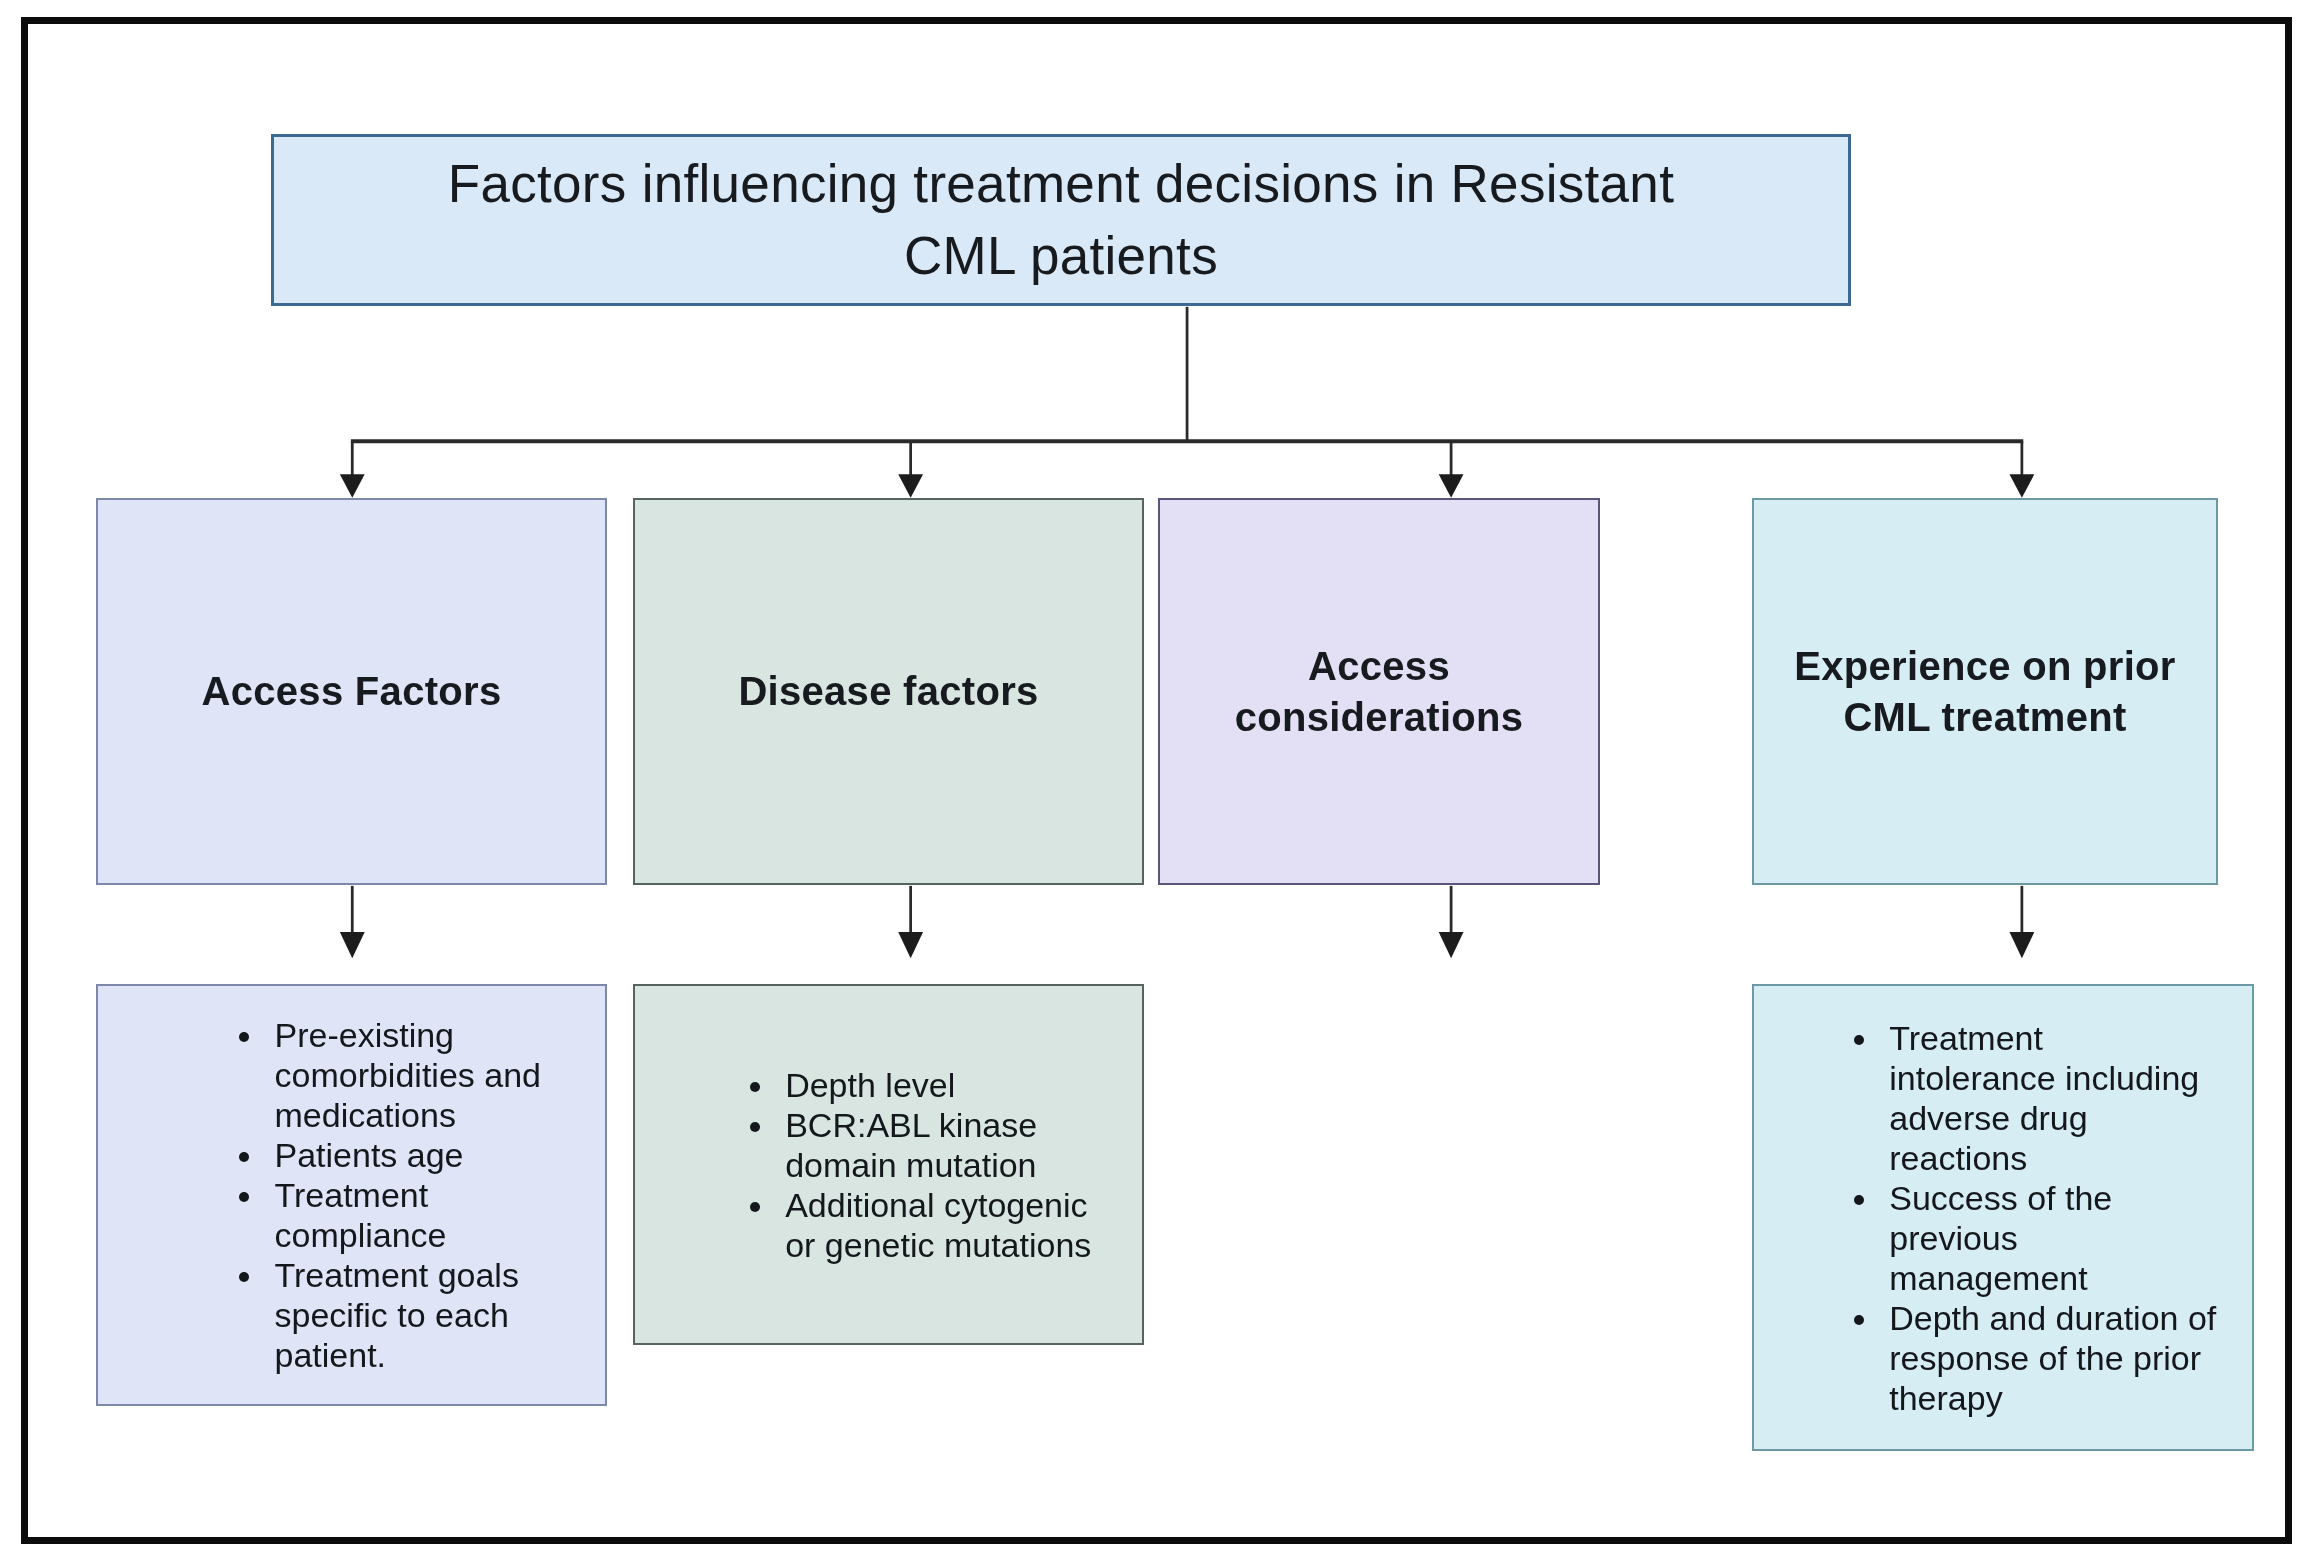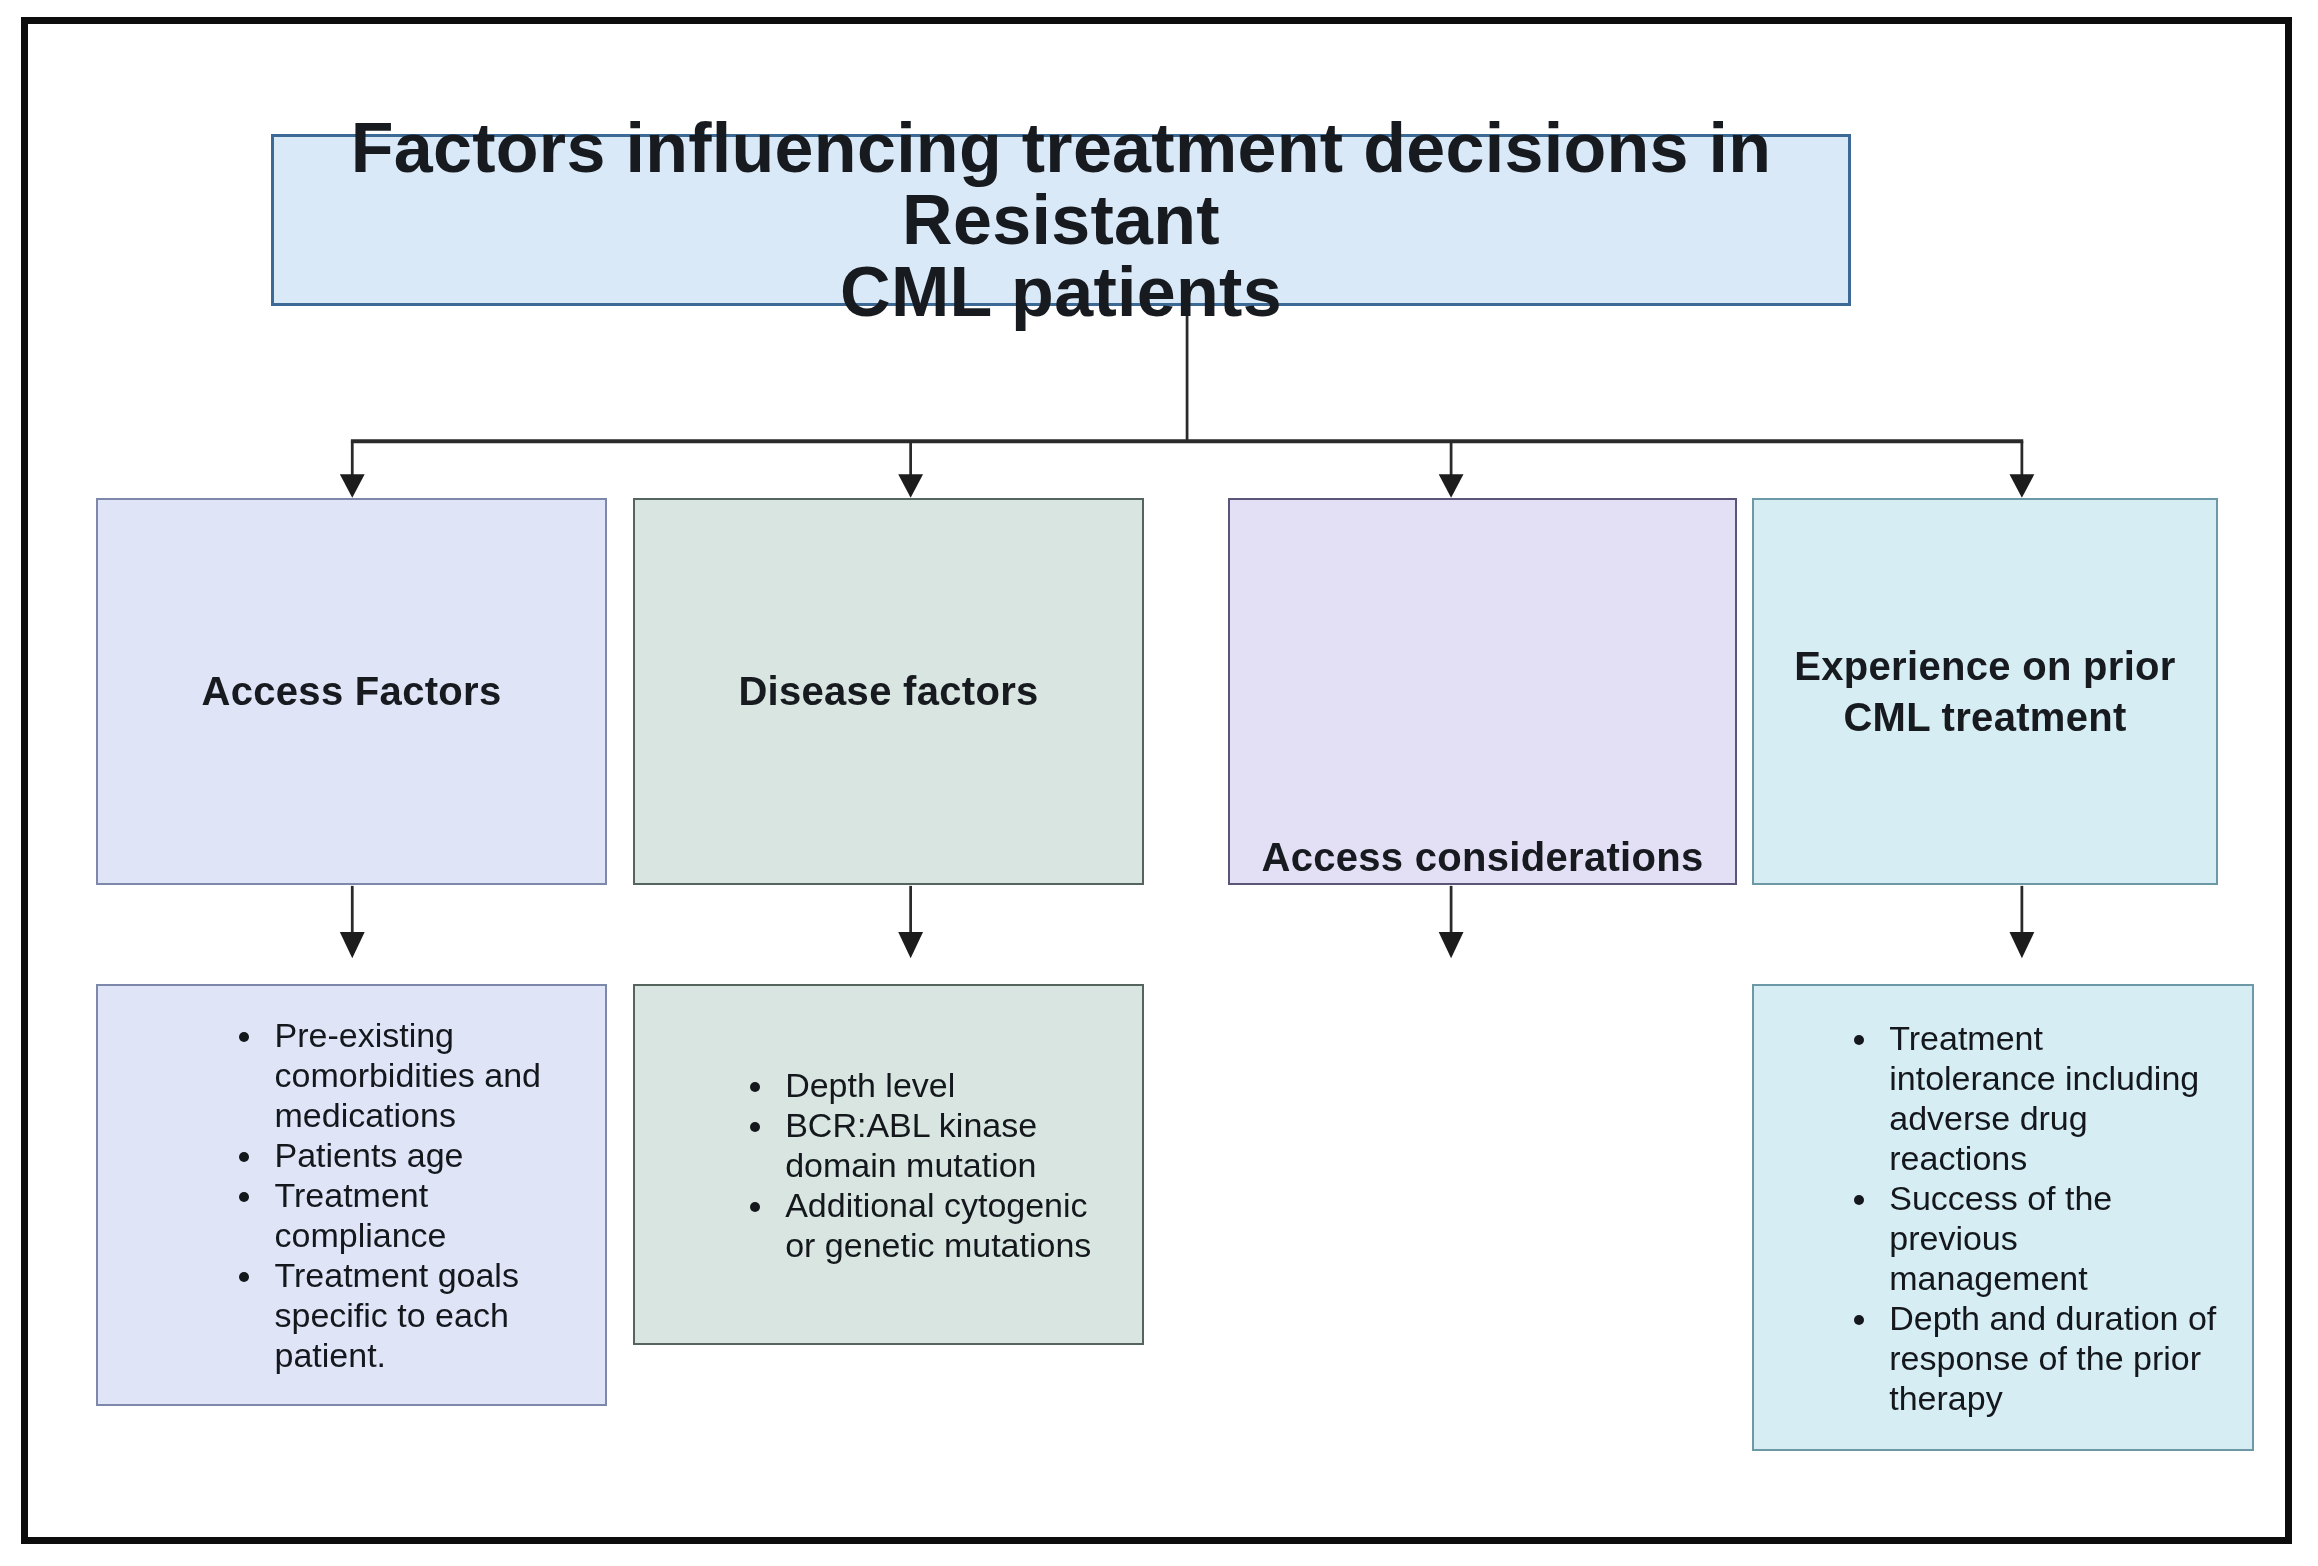--- a/index.html
+++ b/index.html
@@ -44,30 +44,30 @@
   .title-box {
     left: 271px;
     top: 134px;
     width: 1580px;
     height: 172px;
     background: var(--title-fill, #d9e9f8);
     border: 3.4px solid var(--title-border, #3c6a95);
     text-align: center;
   }
   .title-text {
-    font-size: 70px;
+    font-size: 53px;
     line-height: 72px;
-    font-weight: 700;
+    font-weight: 400;
     letter-spacing: 0.3px;
   }
 
   
   .col0 { left: 96px;  width: 511px; }
   .col1 { left: 633px;  width: 511px; }
-  .col2 { left: 1228px; width: 509px; align-items: flex-end; }
+  .col2 { left: 1158px; width: 442px; }
   .col3 { left: 1752px; width: 466px; }
 
   .cat {
     top: 498px;
     height: 387px;
     background: var(--fill);
     border: 2.8px solid var(--edge);
     text-align: center;
   }
   .cat .heading {

